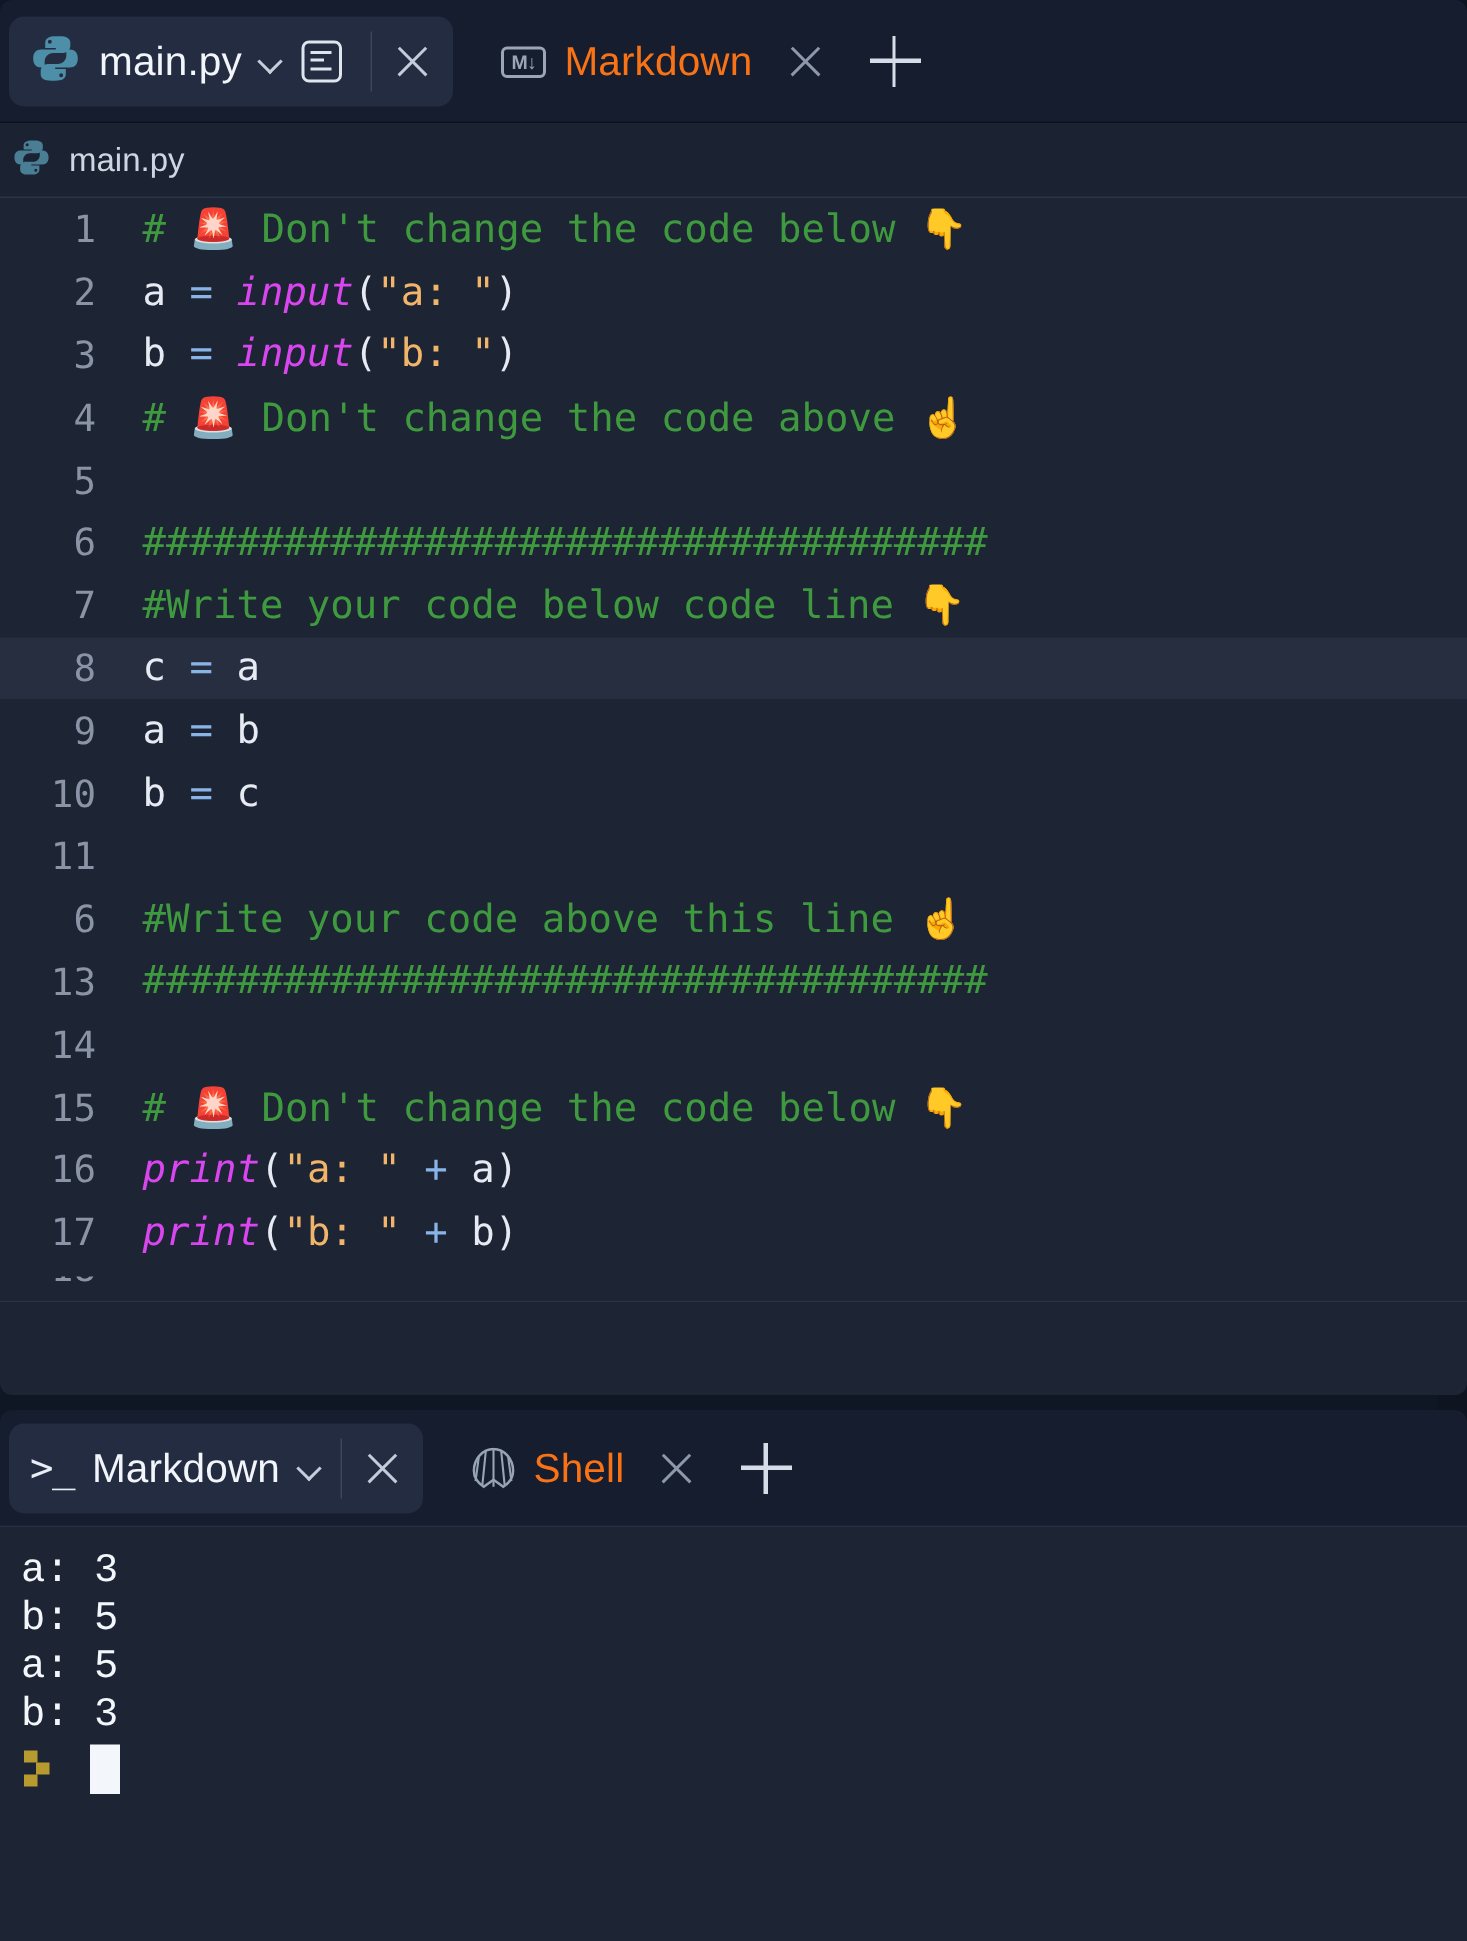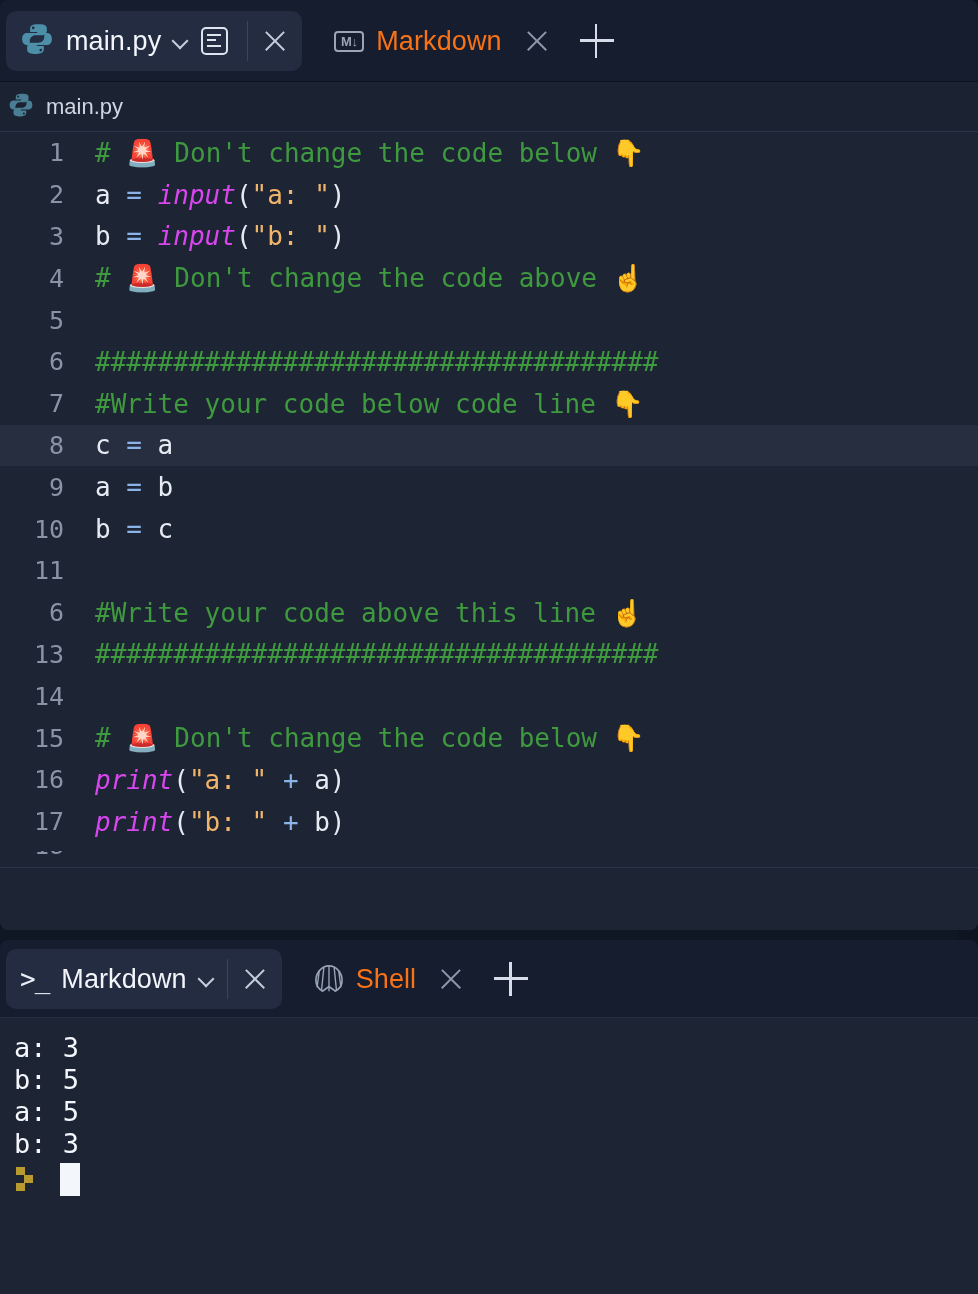--- a/index.html
+++ b/index.html
@@ -288,21 +288,21 @@
   .console-body {
     background: #1d2433;
     height: 276px;
     padding: 14px 0 0 14px;
     box-sizing: border-box;
     font-family: "DejaVu Sans Mono", monospace;
     font-size: 27px;
     color: #f3f6fb;
     line-height: 32px;
   }
-  .console-line { white-space: pre; }
+  .console-line { white-space: pre; font-family: Liberation Mono, monospace; }
   .console-prompt-row {
     display: flex;
     align-items: center;
     height: 34px;
     margin-top: 2px;
   }
   .replit-prompt {
     width: 22px; height: 24px;
     position: relative;
     flex: 0 0 auto;

